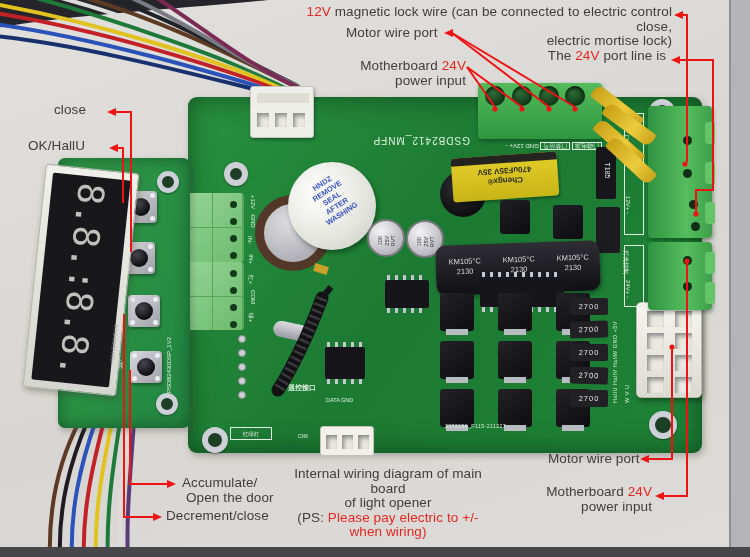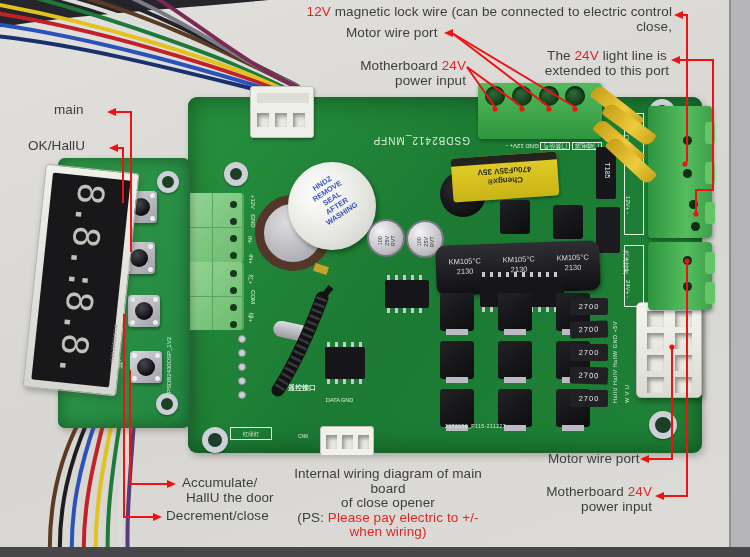--- a/index.html
+++ b/index.html
@@ -314,40 +314,40 @@
   </div>
 
   <svg id="antsvg" width="750" height="557" viewBox="0 0 750 557">
     <path d="M322,298 l9,-11" stroke="#141416" stroke-width="6" fill="none"></path>
     <path d="M322,298 C310,330 296,362 278,390" stroke="#121214" stroke-width="13" fill="none" stroke-linecap="round"></path>
     <path d="M322,298 C310,330 296,362 278,390" stroke="#3a3a3e" stroke-width="11" fill="none" stroke-dasharray="2.5 4"></path>
   </svg>
 
   <div class="txt rt" style="left:278px;top:5px;width:394px">
     <span class="red">12V</span><span> magnetic lock wire (can be connected to electric control close,</span><br>
+    <span>electric mortise lock)</span>
   </div>
   <div class="txt" style="left:346px;top:26px">Motor wire port</div>
   <div class="txt rt" style="left:338px;top:59px;width:128px">
     <span>Motherboard </span><span class="red">24V</span><br>
     <span>power input</span>
   </div>
   <div class="txt ct" style="left:543px;top:49px;width:128px">
-    <span>The </span><span class="red">24V</span><span> light line is</span><br>
-    <span>extended to this port</span>
-  </div>
-  <div class="txt" style="left:54px;top:103px">main</div>
+    <span>The </span><span class="red">24V</span><span> port line is</span><br>
+  </div>
+  <div class="txt" style="left:54px;top:103px">close</div>
   <div class="txt" style="left:28px;top:139px">OK/HallU</div>
   <div class="txt" style="left:182px;top:476px">
     <span>Accumulate/</span><br>
-    <span style="padding-left:4px">HallU the door</span>
+    <span style="padding-left:4px">Open the door</span>
   </div>
   <div class="txt" style="left:166px;top:509px">Decrement/close</div>
   <div class="txt ct" style="left:278px;top:467px;width:220px">
     <span>Internal wiring diagram of main board</span><br>
-    <span>of close opener</span><br>
+    <span>of light opener</span><br>
     <span>(PS: </span><span class="red">Please pay electric to +/-</span><br>
     <span class="red">when wiring)</span>
   </div>
   <div class="txt" style="left:548px;top:452px">Motor wire port</div>
   <div class="txt rt" style="left:542px;top:485px;width:110px">
     <span>Motherboard </span><span class="red">24V</span><br>
     <span>power input</span>
   </div>
 
   <svg id="redsvg" width="750" height="557" viewBox="0 0 750 557">

